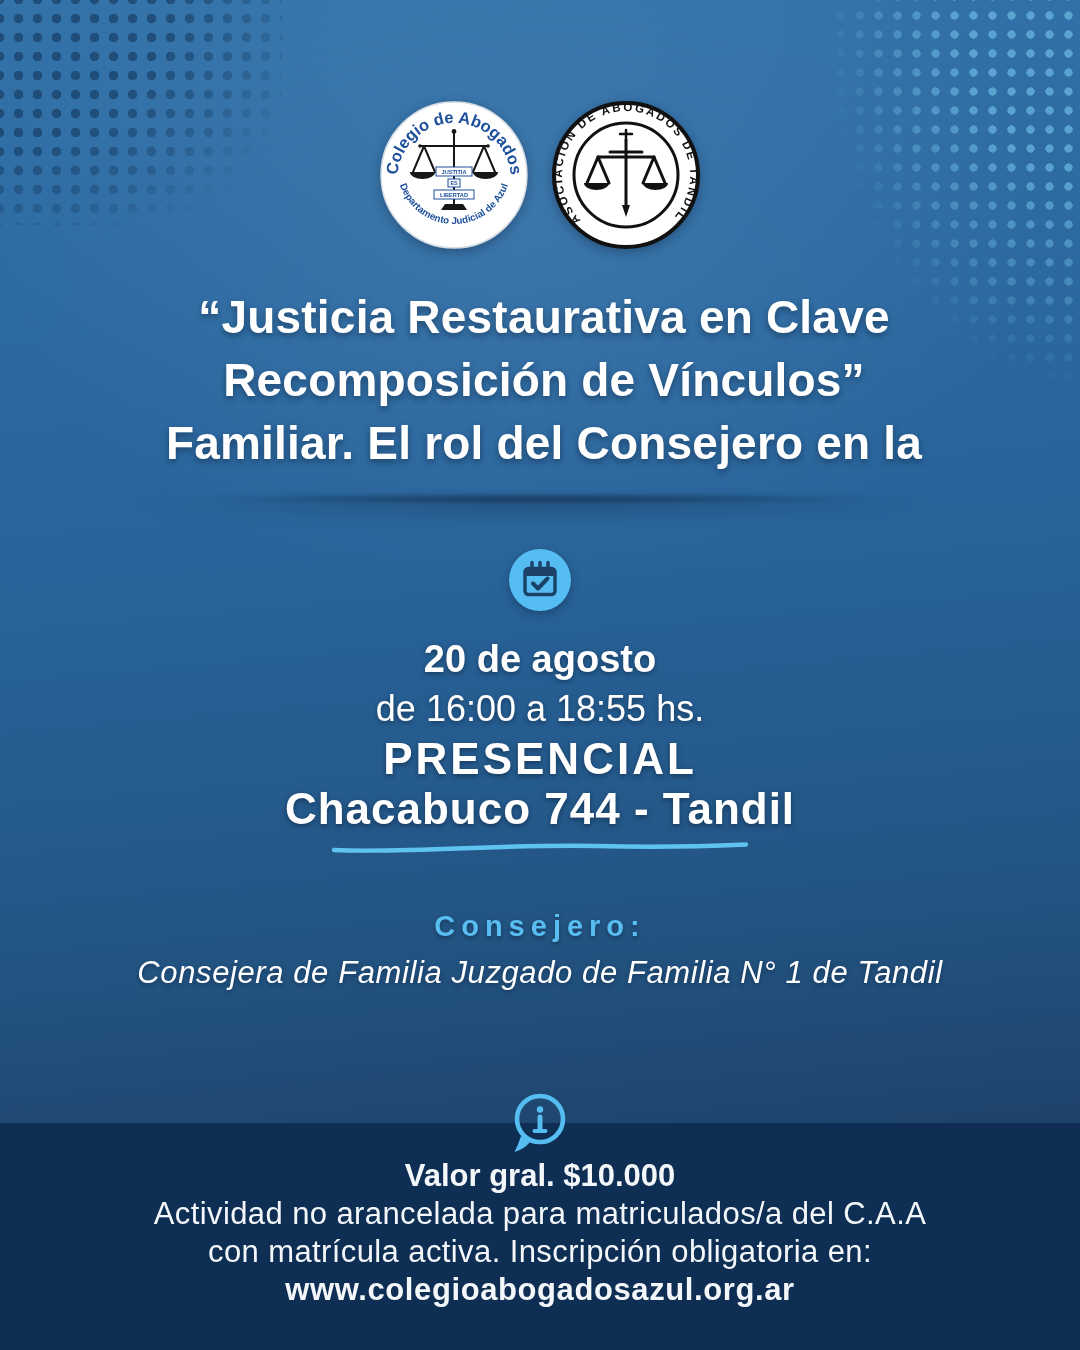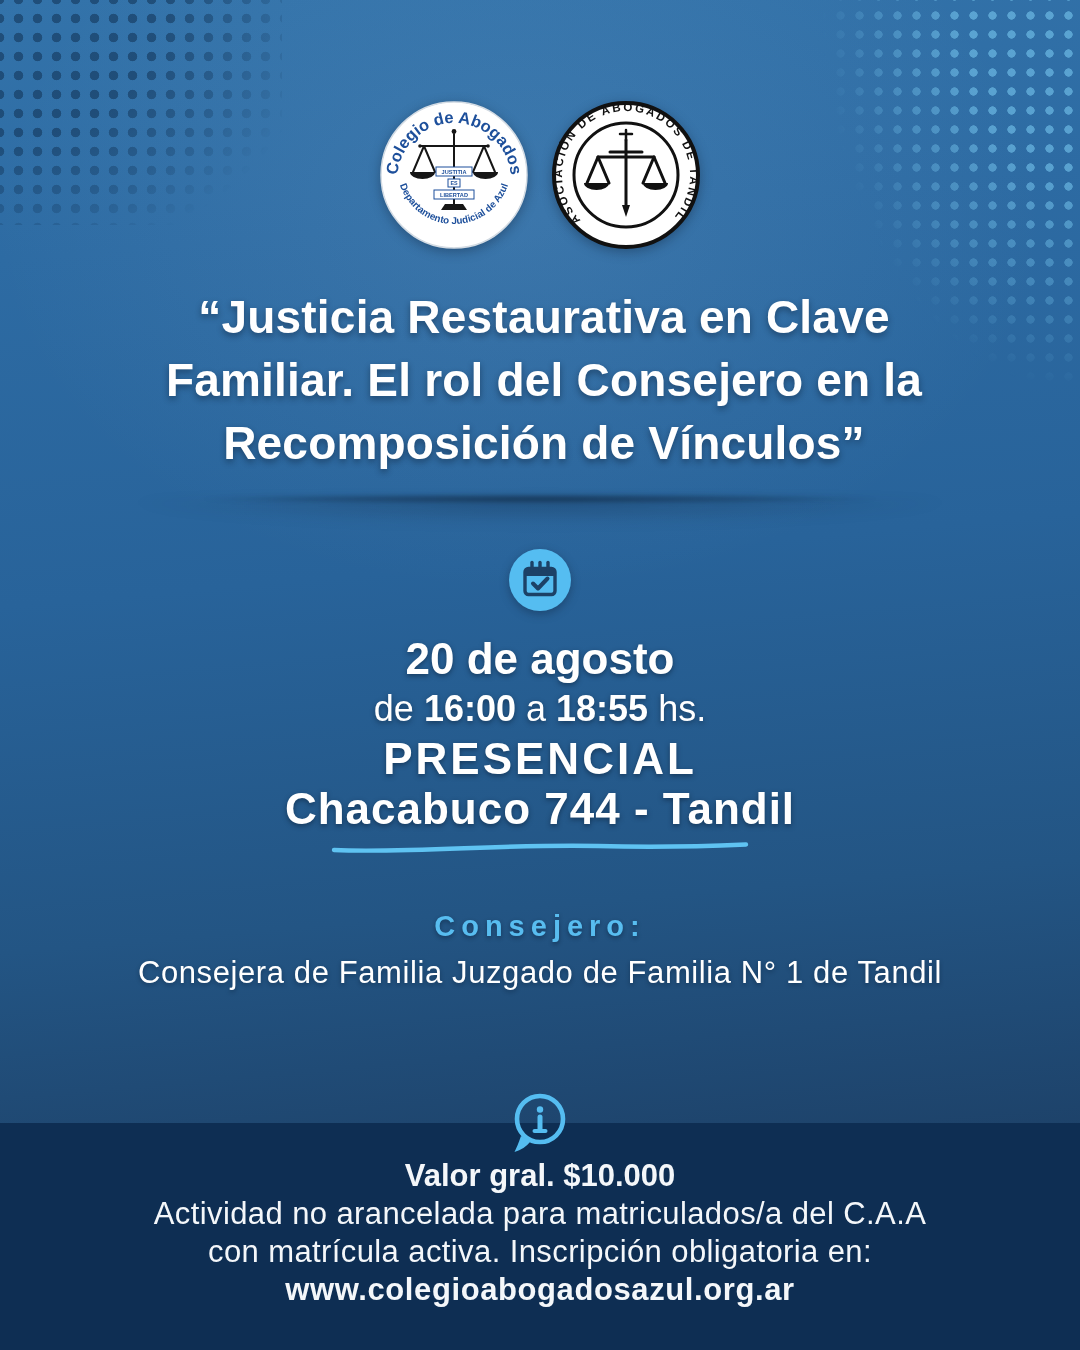--- a/index.html
+++ b/index.html
@@ -42,30 +42,30 @@
     position:absolute;left:40px;top:500px;width:1000px;height:55px;
     background:radial-gradient(ellipse 55% 60% at 50% 0%, rgba(8,22,42,0.28), transparent 75%);
     filter:blur(6px);
   }
   .cal-icon{position:absolute;left:508px;top:548px;width:64px;height:64px;filter:drop-shadow(0 3px 5px rgba(8,24,44,0.35));}
   .event-block{
     position:absolute;left:0;right:0;top:634px;text-align:center;color:#fff;
     text-shadow:0 2px 5px rgba(8,24,44,0.5);
   }
   .event-block > div{line-height:50px;}
-  .ev-date{font-size:44px;font-weight:700;}
+  .ev-date{font-size:38px;font-weight:700;}
   .ev-time{font-size:36px;font-weight:400;}
-  .ev-time b{font-weight:700;}
+  .ev-time b{font-weight:400;}
   .ev-mode{font-size:44px;font-weight:700;letter-spacing:3px;}
   .ev-addr{font-size:44px;font-weight:700;letter-spacing:1px;}
   .underline{position:absolute;left:330px;top:839px;width:420px;height:16px;}
   .speaker{position:absolute;left:0;right:0;top:910px;text-align:center;color:#fff;}
   .spk-heading{font-size:29px;font-weight:700;letter-spacing:6px;color:#58bdf0;text-shadow:0 2px 4px rgba(8,24,44,0.45);}
   .spk-name{margin-top:27px;font-size:33px;font-weight:700;text-shadow:0 2px 5px rgba(8,24,44,0.5);}
-  .spk-role{margin-top:12px;font-size:31px;font-weight:400;letter-spacing:0.6px;text-shadow:0 2px 4px rgba(8,24,44,0.4);}
+  .spk-role{margin-top:12px;font-size:31px;font-weight:400;letter-spacing:0.6px;text-shadow:0 2px 4px rgba(8,24,44,0.4);font-style:italic;}
   .info-icon{position:absolute;left:504px;top:1086px;width:72px;height:72px;z-index:3;}
   .footer{
     position:absolute;left:0;top:1123px;width:1080px;height:227px;background:#0e2e53;z-index:2;
     display:flex;flex-direction:column;align-items:center;box-sizing:border-box;padding-top:34px;
     color:#f4f7fa;text-align:center;
   }
   .ft-price{font-size:31px;font-weight:700;line-height:38px;}
   .ft-note{font-size:31px;font-weight:400;line-height:38px;letter-spacing:0.4px;}
   .ft-web{font-size:31px;font-weight:700;line-height:38px;letter-spacing:0.6px;cursor:pointer;}
 </style>
@@ -132,22 +132,22 @@
         <path d="M47,57 L36,83 M47,57 L58,83"></path>
         <path d="M33,83 A12.5,7 0 0 0 58,83 Z" fill="#111111" stroke="none"></path>
         <path d="M103,57 L92,83 M103,57 L114,83"></path>
         <path d="M92,83 A12.5,7 0 0 0 117,83 Z" fill="#111111" stroke="none"></path>
       </g>
     </svg>
   </div>
 
   <h1 class="title">
     <span>“Justicia Restaurativa en Clave</span>
+    <span>Recomposición de Vínculos”</span>
     <span>Familiar. El rol del Consejero en la</span>
-    <span>Recomposición de Vínculos”</span>
   </h1>
 
   <div class="divider-wash"></div>
   <div class="divider-line"></div>
 
   <div class="cal-icon">
     <svg viewBox="0 0 64 64" width="64" height="64">
       <circle cx="32" cy="32" r="31" fill="#55bdf1"></circle>
       <g stroke="#1c4166" fill="none" stroke-width="3.4" stroke-linecap="round" stroke-linejoin="round">
         <rect x="17" y="20.5" width="30" height="26" rx="3.5"></rect>

